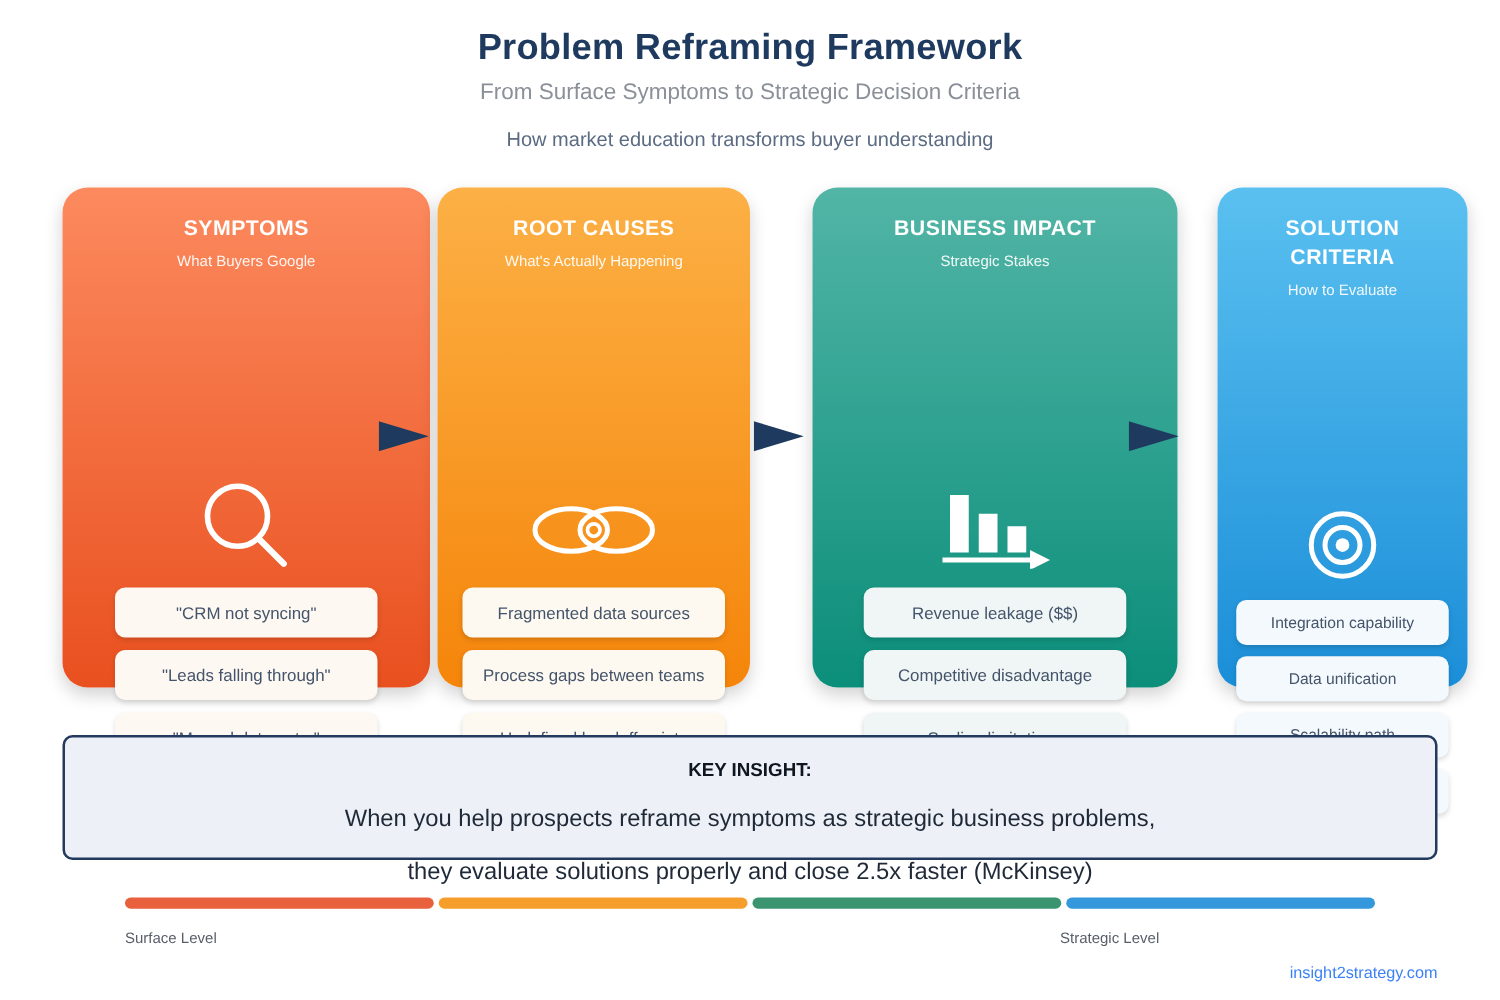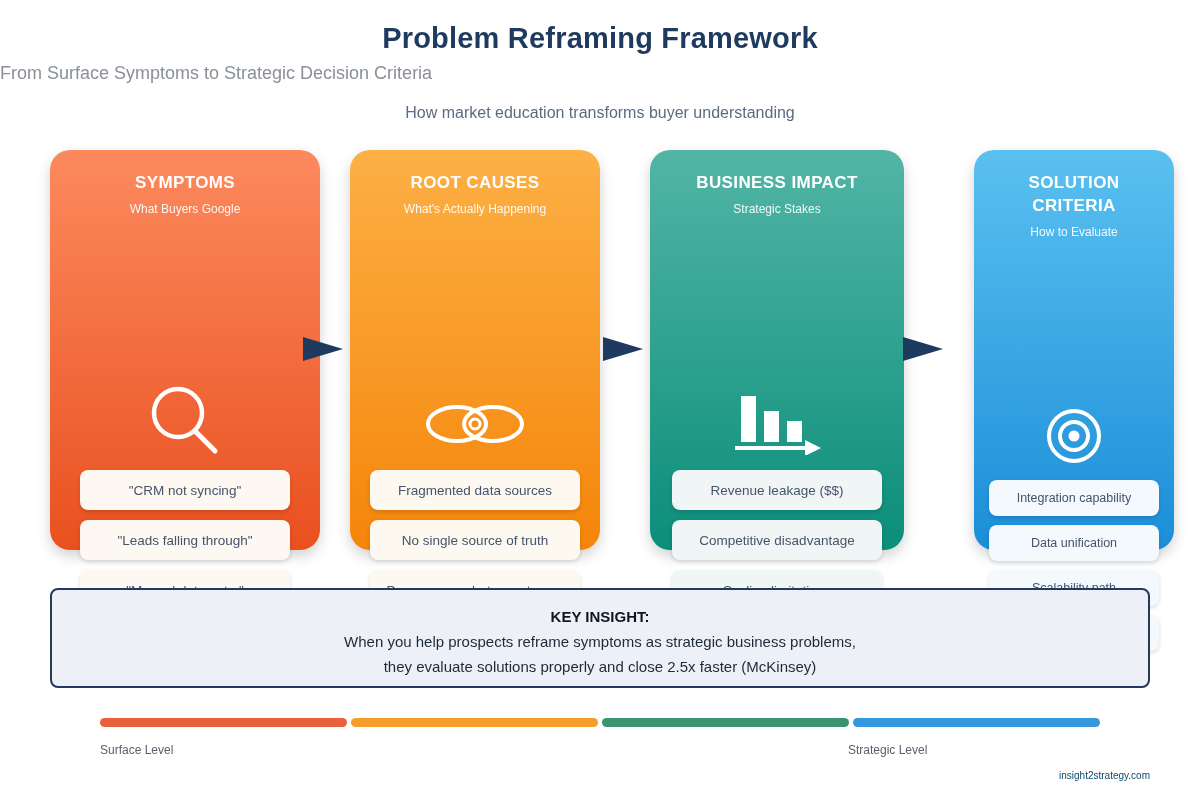--- a/index.html
+++ b/index.html
@@ -11,35 +11,35 @@
     background: #ffffff;
     overflow: hidden;
   }
   .page-title {
     position: absolute; top: 22px; left: 0; width: 100%;
     text-align: center; font-size: 29px; font-weight: bold;
     color: #1e3a5f; letter-spacing: 0.2px;
   }
   .page-subtitle {
     position: absolute; top: 63px; left: 0; width: 100%;
-    font-size: 18px; color: #8a8f98;
+    text-align: center; font-size: 18px; color: #8a8f98;
   }
   .page-tagline {
     position: absolute; top: 104px; left: 0; width: 100%;
     text-align: center; font-size: 16px; color: #5b6b82;
   }
   .card {
     position: absolute; top: 150px; height: 400px;
     border-radius: 20px;
     box-shadow: 0 6px 14px rgba(0,0,0,0.18);
     color: #fff; text-align: center;
   }
-  .card-1 { left: 50px;  width: 270px; }
+  .card-1 { left: 50px;  width: 294px; }
   .card-2 { left: 350px; width: 250px; }
-  .card-3 { left: 650px; width: 254px; }
+  .card-3 { left: 650px; width: 292px; }
   .card-4 { left: 950px; width: 200px; }
   .card-title {
     margin-top: 22px; font-size: 17px; font-weight: bold;
     letter-spacing: 0.4px; line-height: 1.35;
     padding: 0 18px;
   }
   .card-subtitle {
     margin-top: 7px; font-size: 12px; color: rgba(255,255,255,0.92);
   }
   .icon-zone {
@@ -66,35 +66,35 @@
   .arrow-2 { left: 603px; }
   .arrow-3 { left: 903px; }
   .insight-box {
     position: absolute; left: 50px; top: 588px; width: 1100px; height: 100px;
     background: #edf1f7; border: 2px solid #23395d; border-radius: 8px;
     text-align: center;
   }
   .insight-label {
     margin-top: 18px; font-size: 15px; font-weight: bold; color: #10161f;
   }
-  .insight-line { font-size: 15px; color: #1f2937; margin-top: 8px; }
+  .insight-line { font-size: 19px; color: #1f2937; margin-top: 20px; }
   .spectrum {
     position: absolute; left: 100px; top: 718px; width: 1000px; height: 9px;
     display: flex; gap: 4px;
   }
   .spectrum-seg { flex: 1; height: 9px; border-radius: 5px; }
   .level-label {
     position: absolute; top: 743px; width: 250px; text-align: left;
     font-size: 12px; color: #585f6a;
   }
   .level-left { left: 100px; }
   .level-right { left: 848px; }
   .site-footer {
     position: absolute; top: 770px; right: 50px;
-    font-size: 10px; color: #0c4a6e;
+    font-size: 13px; color: #3b82f6;
   }
   svg { display: block; }
 </style>
 </head>
 <body>
 
 <div class="canvas">
 
   <div class="page-title">Problem Reframing Framework</div>
   <div class="page-subtitle">From Surface Symptoms to Strategic Decision Criteria</div>
@@ -122,21 +122,20 @@
     <div class="card-subtitle">What's Actually Happening</div>
     <div class="icon-zone">
       <svg width="104" height="46" viewBox="0 0 104 46">
         <ellipse cx="34" cy="23" rx="29" ry="17" fill="none" stroke="#fff" stroke-width="4"></ellipse>
         <ellipse cx="70" cy="23" rx="29" ry="17" fill="none" stroke="#fff" stroke-width="4"></ellipse>
         <circle cx="52" cy="23" r="5" fill="none" stroke="#fff" stroke-width="3"></circle>
       </svg>
     </div>
     <div class="items">
       <div class="item" style="background: rgb(253, 249, 241);">Fragmented data sources</div>
-      <div class="item" style="background: rgb(253, 249, 241);">No single source of truth</div>
       <div class="item" style="background: rgb(253, 249, 241);">Process gaps between teams</div>
       <div class="item" style="background: rgb(253, 249, 241);">Undefined handoff points</div>
     </div>
   </div>
 
   <div class="card card-3" style="background: linear-gradient(rgb(82, 181, 166) 0%, rgb(11, 142, 122) 100%);">
     <div class="card-title">BUSINESS IMPACT</div>
     <div class="card-subtitle">Strategic Stakes</div>
     <div class="icon-zone">
       <svg width="92" height="62" viewBox="0 0 92 62">

